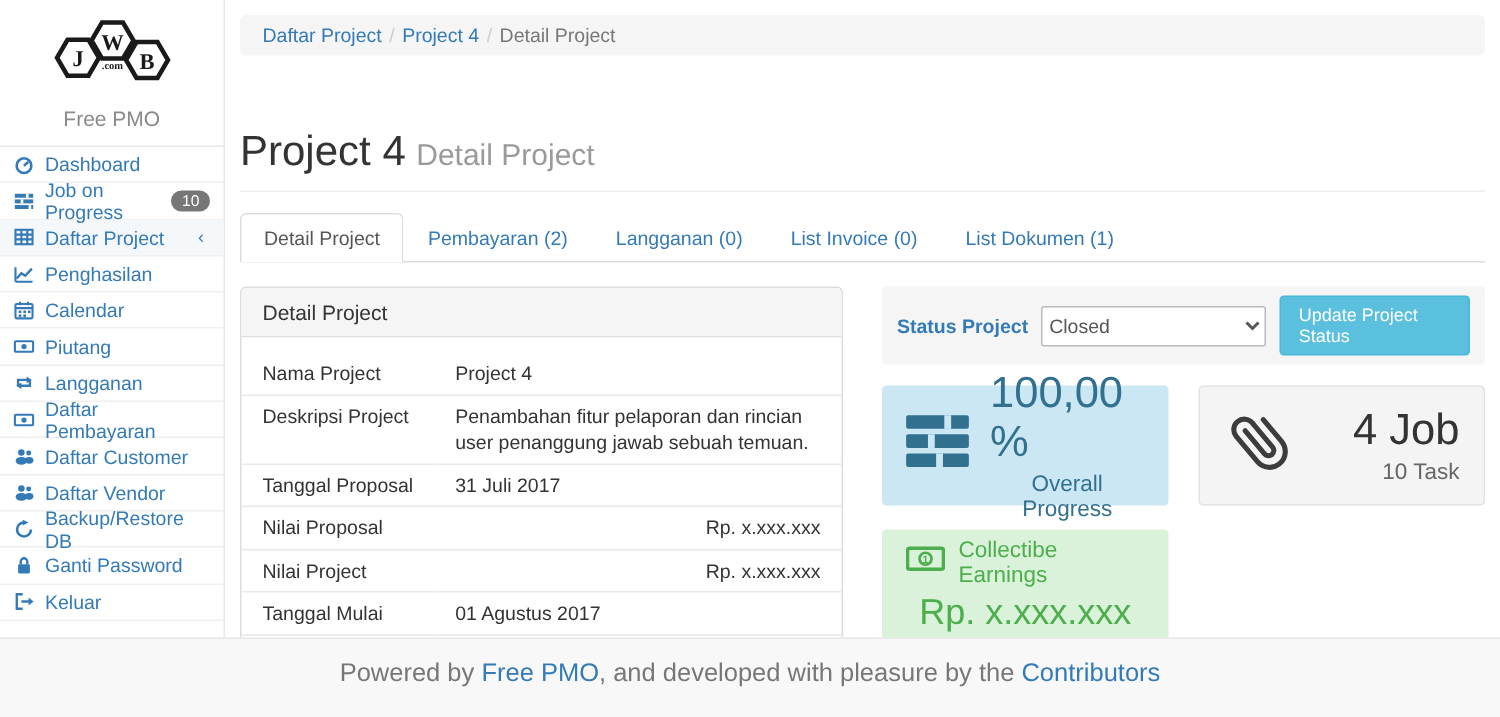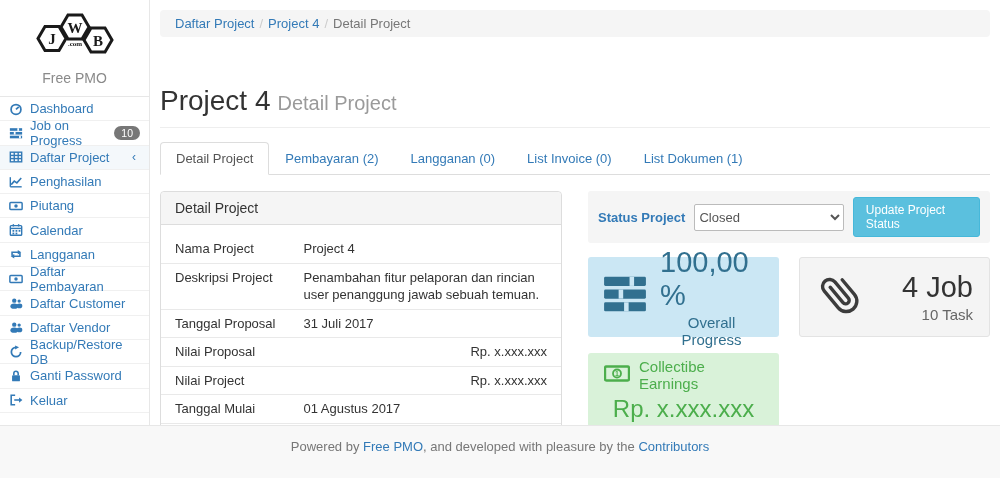--- a/index.html
+++ b/index.html
@@ -65,21 +65,21 @@
   .box-progress .bval { font-size:29px; }
   .box-progress .bcap { font-size:15px; text-align:center; margin-top:2px; }
   .box-job { background:#f4f4f4; border:1px solid #e3e3e3; height:80px; justify-content:space-between; }
   .box-job .bval { font-size:29px; color:#333; text-align:right; }
   .box-job .bcap { font-size:15px; color:#666; text-align:right; margin-top:2px; }
   .box-earnings { background:#d9f2d9; color:#4cae4c; flex-direction:column; justify-content:center; height:74px; gap:3px; }
   .box-earnings .erow { display:flex; align-items:center; gap:9px; font-size:15px; }
   .box-earnings .bval { font-size:24px; }
 
   
-  .footer { height:53px; background:#f8f8f8; border-top:1px solid #e7e7e7; text-align:center; padding-top:13px; font-size:13px; color:#777; }
+  .footer { height:53px; background:#f8f8f8; border-top:1px solid #e7e7e7; text-align:center; padding-top:13px; font-size:17px; color:#777; }
   .footer a { color:#337ab7; text-decoration:none; cursor:pointer; }
 </style>
 </head>
 <body>
 
 <div class="page">
   <div class="middle">
 
     <div class="sidebar">
       <div class="logo-block">
@@ -139,41 +139,41 @@
                 <polyline points="1.5,13.5 1.5,2.5" fill="none" stroke="#337ab7" stroke-width="1.6"></polyline>
                 <polyline points="1.5,13.5 14.5,13.5" fill="none" stroke="#337ab7" stroke-width="1.6"></polyline>
                 <polyline points="2.5,11 6,7 9,9 14,3.5" fill="none" stroke="#337ab7" stroke-width="1.8"></polyline>
               </svg>
             </span>
           <span>Penghasilan</span>
         </li>
         <li>
           <span class="micon">
               <svg viewBox="0 0 16 16">
-                <rect x="1" y="4" width="14" height="8" rx="1" fill="none" stroke="#337ab7" stroke-width="1.7"></rect>
-                <circle cx="8" cy="8" r="2" fill="#337ab7"></circle>
-              </svg>
-            </span>
-          <span>Piutang</span>
-        </li>
-        <li>
-          <span class="micon">
-              <svg viewBox="0 0 16 16">
                 <rect x="1.5" y="3" width="13" height="11" rx="1" fill="none" stroke="#337ab7" stroke-width="1.6"></rect>
                 <line x1="1.5" y1="6.2" x2="14.5" y2="6.2" stroke="#337ab7" stroke-width="1.6"></line>
                 <line x1="5" y1="1.3" x2="5" y2="4" stroke="#337ab7" stroke-width="1.6"></line>
                 <line x1="11" y1="1.3" x2="11" y2="4" stroke="#337ab7" stroke-width="1.6"></line>
                 <rect x="4" y="8" width="2" height="2" fill="#337ab7"></rect>
                 <rect x="7.5" y="8" width="2" height="2" fill="#337ab7"></rect>
                 <rect x="11" y="8" width="2" height="2" fill="#337ab7"></rect>
                 <rect x="4" y="11" width="2" height="2" fill="#337ab7"></rect>
                 <rect x="7.5" y="11" width="2" height="2" fill="#337ab7"></rect>
               </svg>
             </span>
           <span>Calendar</span>
+        </li>
+        <li>
+          <span class="micon">
+              <svg viewBox="0 0 16 16">
+                <rect x="1" y="4" width="14" height="8" rx="1" fill="none" stroke="#337ab7" stroke-width="1.7"></rect>
+                <circle cx="8" cy="8" r="2" fill="#337ab7"></circle>
+              </svg>
+            </span>
+          <span>Piutang</span>
         </li>
         <li>
           <span class="micon">
               <svg viewBox="0 0 16 16">
                 <path d="M3.5,10 L3.5,6 L11,6" fill="none" stroke="#337ab7" stroke-width="1.8"></path>
                 <polygon points="10,3.5 14,6 10,8.5" fill="#337ab7"></polygon>
                 <path d="M12.5,6.5 L12.5,10.5 L5,10.5" fill="none" stroke="#337ab7" stroke-width="1.8"></path>
                 <polygon points="6,8 2,10.5 6,13" fill="#337ab7"></polygon>
               </svg>
             </span>

